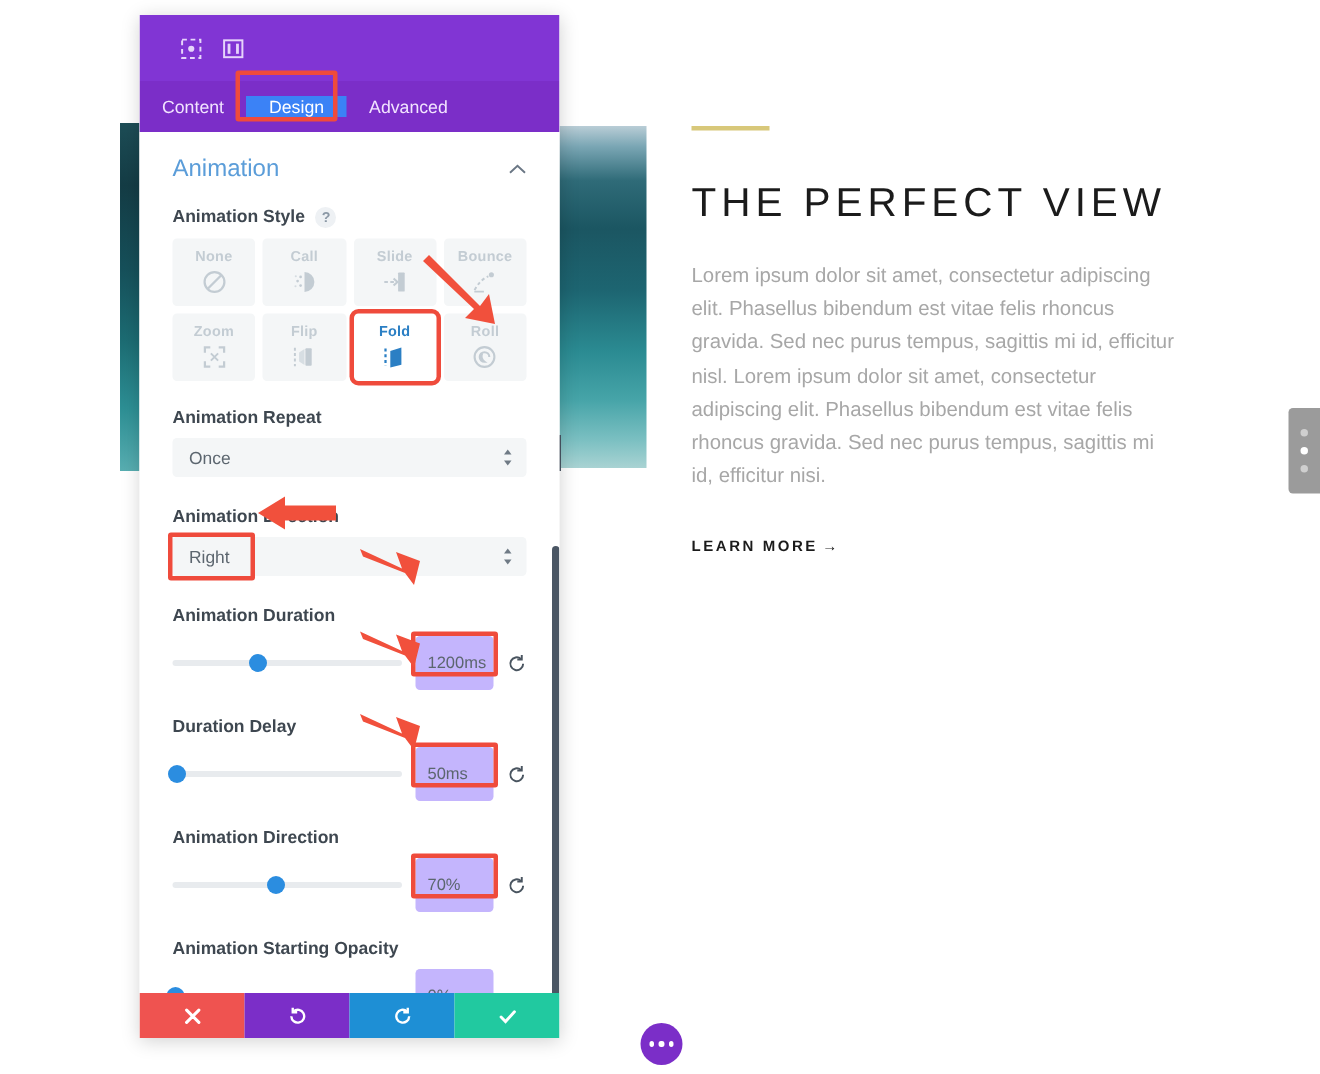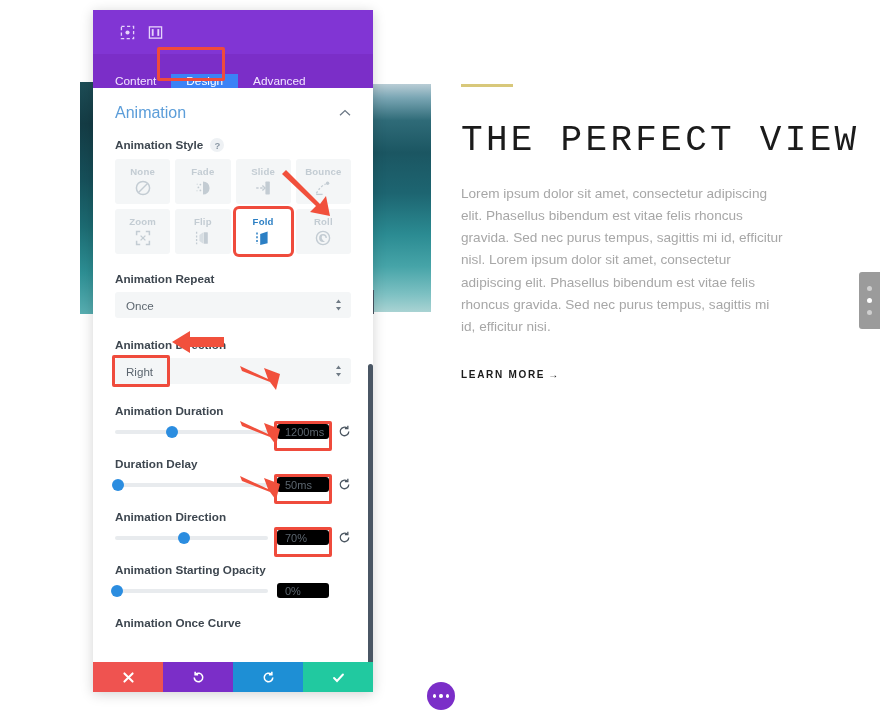--- a/index.html
+++ b/index.html
@@ -44,22 +44,22 @@
     position: absolute;
     left: 461px; top: 84px;
     width: 330px;
   }
   .gold-rule {
     width: 52px; height: 3px;
     background: #d8c87a;
     margin-bottom: 34px;
   }
   .headline {
-    font-family: Liberation Mono, monospace;
-    font-size: 36px;
+    font-family: Liberation Sans, sans-serif;
+    font-size: 27px;
     letter-spacing: 3.3px;
     font-weight: 400;
     color: #1b1b1b;
     margin: 0 0 22px 0;
     line-height: 1.1;
     white-space: nowrap;
   }
   .body-copy {
     font-size: 13.6px;
     line-height: 22.3px;
@@ -136,24 +136,23 @@
   .tb-icon {
     width: 15px; height: 15px;
     margin-left: 13px;
     cursor: pointer;
     display: block;
   }
   .modal-tabs {
     height: 34px;
     background: #7b2ec8;
     display: flex;
-    align-items: flex-end;
+    align-items: center;
     flex-shrink: 0;
     position: relative;
-    padding-left: 7px;
   }
   .modal-tab {
     display: flex; align-items: center;
     padding: 0 15px;
     color: #f2e4ff;
     font-size: 11.8px;
     cursor: pointer;
     position: relative;
   }
   .modal-tab.active {
@@ -296,22 +295,22 @@
   }
   .knob {
     position: absolute;
     top: 50%;
     width: 12px; height: 12px;
     border-radius: 50%;
     background: #2b8de0;
     transform: translate(-50%, -50%);
   }
   .num-field {
-    width: 52px; height: 15px;
-    background: #000000;
+    width: 52px; height: 36px;
+    background: #c4b5fd;
     border-radius: 3px;
     display: flex; align-items: center;
     padding-left: 8px;
     font-size: 11px;
     color: #5c666f;
     position: relative;
     overflow: hidden;
     cursor: text;
     flex-shrink: 0;
   }
@@ -422,21 +421,21 @@
 
         <div class="style-cell">
           <span class="cap">None</span>
           <svg width="18" height="18" viewBox="0 0 18 18">
             <circle cx="9" cy="9" r="6.6" fill="none" stroke="#c3ccd3" stroke-width="1.5"></circle>
             <line x1="4.5" y1="13.5" x2="13.5" y2="4.5" stroke="#c3ccd3" stroke-width="1.5"></line>
           </svg>
         </div>
 
         <div class="style-cell">
-          <span class="cap">Fade</span>
+          <span class="cap">Call</span>
           <svg width="18" height="18" viewBox="0 0 18 18">
             <path d="M9 2.4 a6.6 6.6 0 0 1 0 13.2 z" fill="#c3ccd3"></path>
             <circle cx="6.4" cy="5.6" r="0.9" fill="#c3ccd3"></circle>
             <circle cx="4.4" cy="8.4" r="0.9" fill="#c3ccd3"></circle>
             <circle cx="6.4" cy="11.4" r="0.9" fill="#c3ccd3"></circle>
             <circle cx="3.0" cy="11.8" r="0.7" fill="#d5dce1"></circle>
             <circle cx="3.2" cy="5.2" r="0.7" fill="#d5dce1"></circle>
           </svg>
         </div>
 

